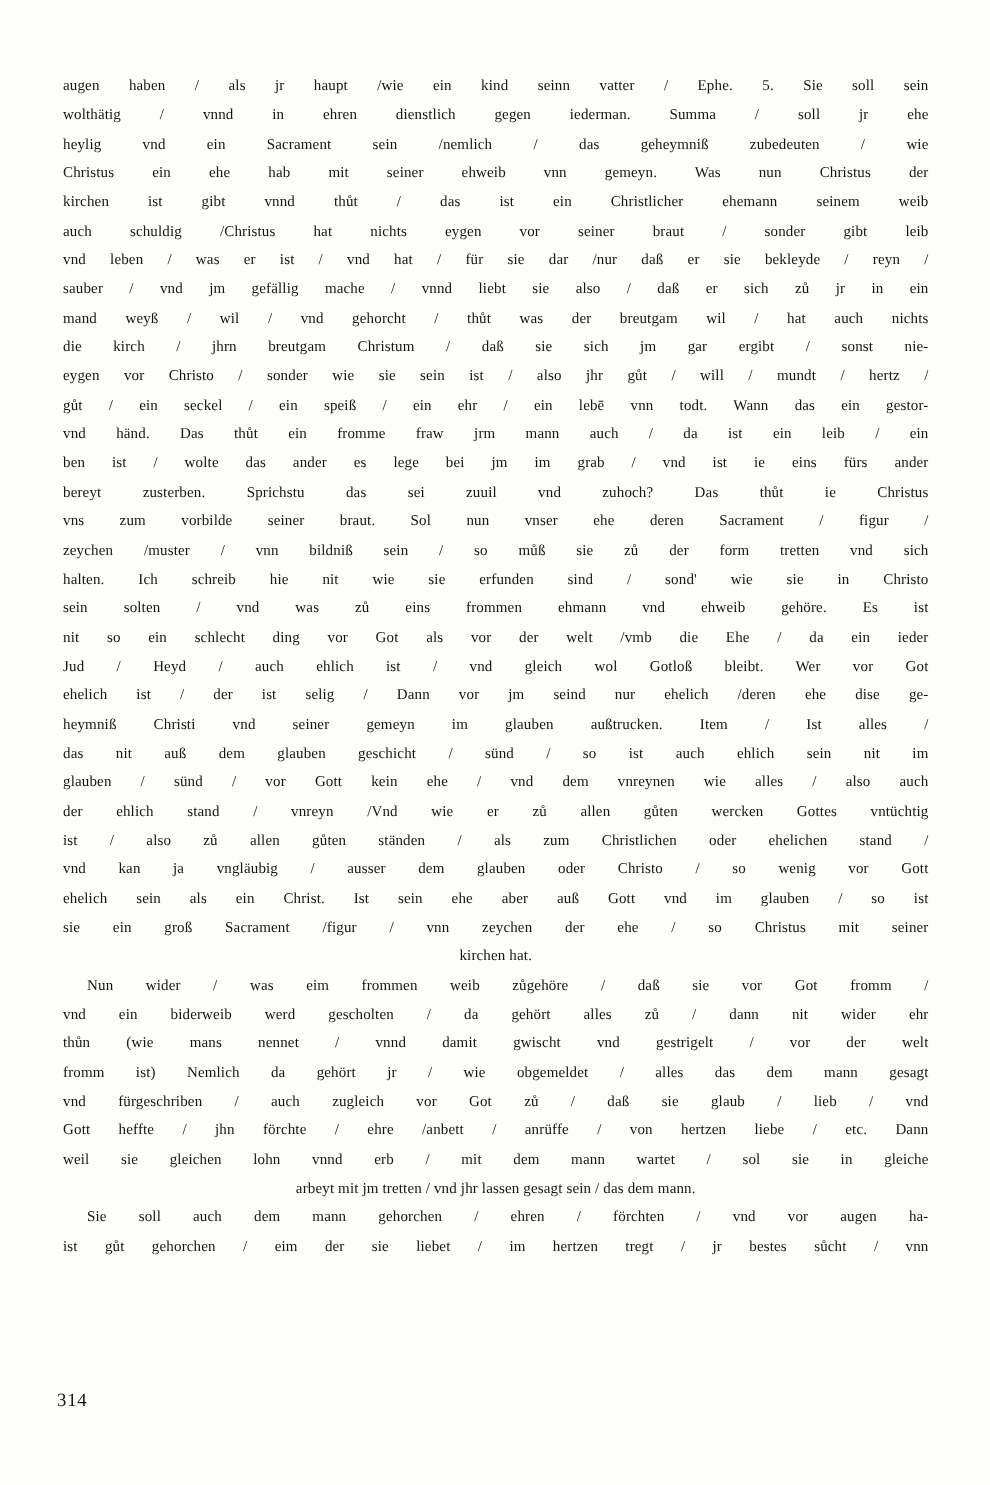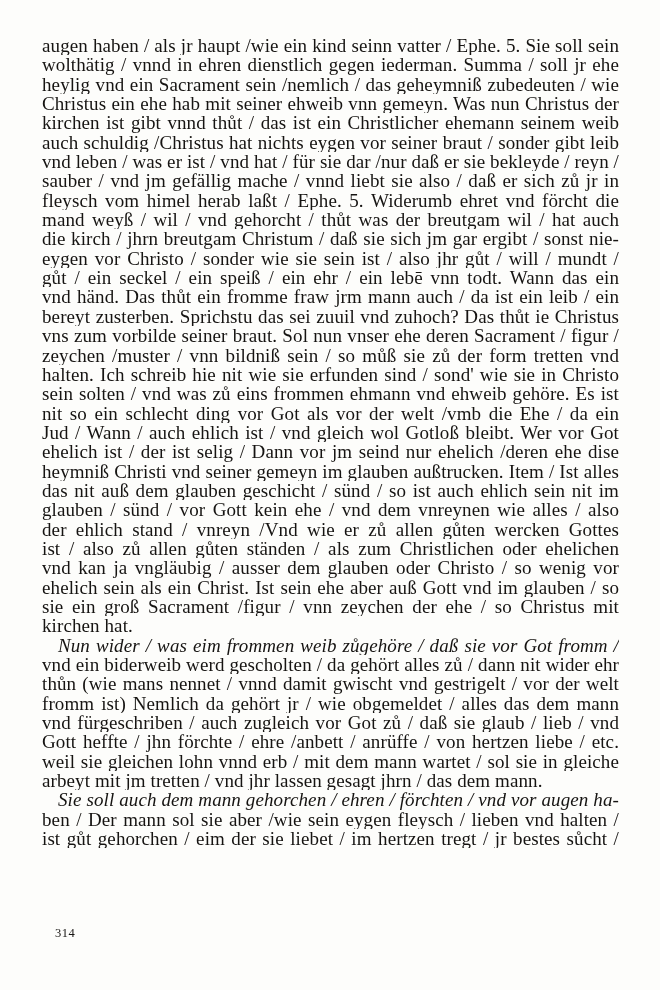--- a/index.html
+++ b/index.html
@@ -17,99 +17,97 @@
   .page {
     position: relative;
     width: 660px;
     height: 990px;
     background: #fdfdfb;
     overflow: hidden;
   }
   .text-block {
     position: absolute;
     left: 42px;
-    top: 36px;
+    top: 48px;
     width: 577px;
-    font-size: 19px;
+    font-size: 10px;
     line-height: 19.35px;
     letter-spacing: 0.1px;
   }
   .paragraph {
     margin: 0;
   }
   .line {
-    text-align: left;
+    text-align: center;
     white-space: normal;
     height: 19.35px;
     overflow: hidden;
   }
   .line.justify {
     text-align: justify;
     text-align-last: justify;
   }
   .line.indent {
     text-indent: 16px;
-    font-style: italic;
   }
   .page-number {
     position: absolute;
-    left: 55px;
+    left: 38px;
     top: 926px;
     font-size: 12.5px;
     letter-spacing: 0.5px;
   }
 </style>
 </head>
 <body>
 
 <div class="page">
   <div class="text-block">
       <div class="paragraph">
         <div class="line justify">augen haben / als jr haupt /wie ein kind seinn vatter / Ephe. 5. Sie soll sein</div>
         <div class="line justify">wolthätig / vnnd in ehren dienstlich gegen iederman. Summa / soll jr ehe</div>
         <div class="line justify">heylig vnd ein Sacrament sein /nemlich / das geheymniß zubedeuten / wie</div>
         <div class="line justify">Christus ein ehe hab mit seiner ehweib vnn gemeyn. Was nun Christus der</div>
         <div class="line justify">kirchen ist gibt vnnd thůt / das ist ein Christlicher ehemann seinem weib</div>
         <div class="line justify">auch schuldig /Christus hat nichts eygen vor seiner braut / sonder gibt leib</div>
         <div class="line justify">vnd leben / was er ist / vnd hat / für sie dar /nur daß er sie bekleyde / reyn /</div>
         <div class="line justify">sauber / vnd jm gefällig mache / vnnd liebt sie also / daß er sich zů jr in ein</div>
-        <div class="line justify">fleysch vom himel herab laßt / Ephe. 5. Widerumb ehret vnd förcht die spons</div>
         <div class="line justify">mand weyß / wil / vnd gehorcht / thůt was der breutgam wil / hat auch nichts</div>
         <div class="line justify">die kirch / jhrn breutgam Christum / daß sie sich jm gar ergibt / sonst nie-</div>
         <div class="line justify">eygen vor Christo / sonder wie sie sein ist / also jhr gůt / will / mundt / hertz /</div>
         <div class="line justify">gůt / ein seckel / ein speiß / ein ehr / ein lebē vnn todt. Wann das ein gestor-</div>
         <div class="line justify">vnd händ. Das thůt ein fromme fraw jrm mann auch / da ist ein leib / ein</div>
+        <div class="line justify">ben ist / wolte das ander es lege bei jm im grab / vnd ist ie eins fürs ander</div>
         <div class="line justify">bereyt zusterben. Sprichstu das sei zuuil vnd zuhoch? Das thůt ie Christus</div>
         <div class="line justify">vns zum vorbilde seiner braut. Sol nun vnser ehe deren Sacrament / figur /</div>
-        <div class="line justify">zeychen /muster / vnn bildniß sein / so můß sie zů der form tretten vnd liebe</div>
+        <div class="line justify">zeychen /muster / vnn bildniß sein / so můß sie zů der form tretten vnd sich</div>
         <div class="line justify">halten. Ich schreib hie nit wie sie erfunden sind / sond' wie sie in Christo</div>
         <div class="line justify">sein solten / vnd was zů eins frommen ehmann vnd ehweib gehöre. Es ist</div>
         <div class="line justify">nit so ein schlecht ding vor Got als vor der welt /vmb die Ehe / da ein ieder</div>
-        <div class="line justify">Jud / Wann / auch ehlich ist / vnd gleich wol Gotloß bleibt. Wer vor Got</div>
+        <div class="line justify">Jud / Heyd / auch ehlich ist / vnd gleich wol Gotloß bleibt. Wer vor Got</div>
         <div class="line justify">ehelich ist / der ist selig / Dann vor jm seind nur ehelich /deren ehe dise ge-</div>
         <div class="line justify">heymniß Christi vnd seiner gemeyn im glauben außtrucken. Item / Ist alles /</div>
         <div class="line justify">das nit auß dem glauben geschicht / sünd / so ist auch ehlich sein nit im</div>
         <div class="line justify">glauben / sünd / vor Gott kein ehe / vnd dem vnreynen wie alles / also auch</div>
         <div class="line justify">der ehlich stand / vnreyn /Vnd wie er zů allen gůten wercken Gottes vntüchtig</div>
         <div class="line justify">ist / also zů allen gůten ständen / als zum Christlichen oder ehelichen stand /</div>
         <div class="line justify">vnd kan ja vngläubig / ausser dem glauben oder Christo / so wenig vor Gott</div>
         <div class="line justify">ehelich sein als ein Christ. Ist sein ehe aber auß Gott vnd im glauben / so ist</div>
         <div class="line justify">sie ein groß Sacrament /figur / vnn zeychen der ehe / so Christus mit seiner</div>
         <div class="line">kirchen hat.</div>
       </div>
       <div class="paragraph">
         <div class="line justify indent">Nun wider / was eim frommen weib zůgehöre / daß sie vor Got fromm /</div>
         <div class="line justify">vnd ein biderweib werd gescholten / da gehört alles zů / dann nit wider ehr</div>
         <div class="line justify">thůn (wie mans nennet / vnnd damit gwischt vnd gestrigelt / vor der welt</div>
         <div class="line justify">fromm ist) Nemlich da gehört jr / wie obgemeldet / alles das dem mann gesagt</div>
         <div class="line justify">vnd fürgeschriben / auch zugleich vor Got zů / daß sie glaub / lieb / vnd</div>
         <div class="line justify">Gott heffte / jhn förchte / ehre /anbett / anrüffe / von hertzen liebe / etc. Dann</div>
         <div class="line justify">weil sie gleichen lohn vnnd erb / mit dem mann wartet / sol sie in gleiche</div>
-        <div class="line">arbeyt mit jm tretten / vnd jhr lassen gesagt jhrn / das dem mann.</div>
+        <div class="line">arbeyt mit jm tretten / vnd jhr lassen gesagt sein / das dem mann.</div>
       </div>
       <div class="paragraph">
         <div class="line justify indent">Sie soll auch dem mann gehorchen / ehren / förchten / vnd vor augen ha-</div>
-        <div class="line justify">ben / Der mann sol sie aber /wie sein eygen fleysch / lieben vnd halten / Da</div>
         <div class="line justify">ist gůt gehorchen / eim der sie liebet / im hertzen tregt / jr bestes sůcht / vnn</div>
       </div>
     </div>
   <div class="page-number">314</div>
 </div>
 
 </body></html>

